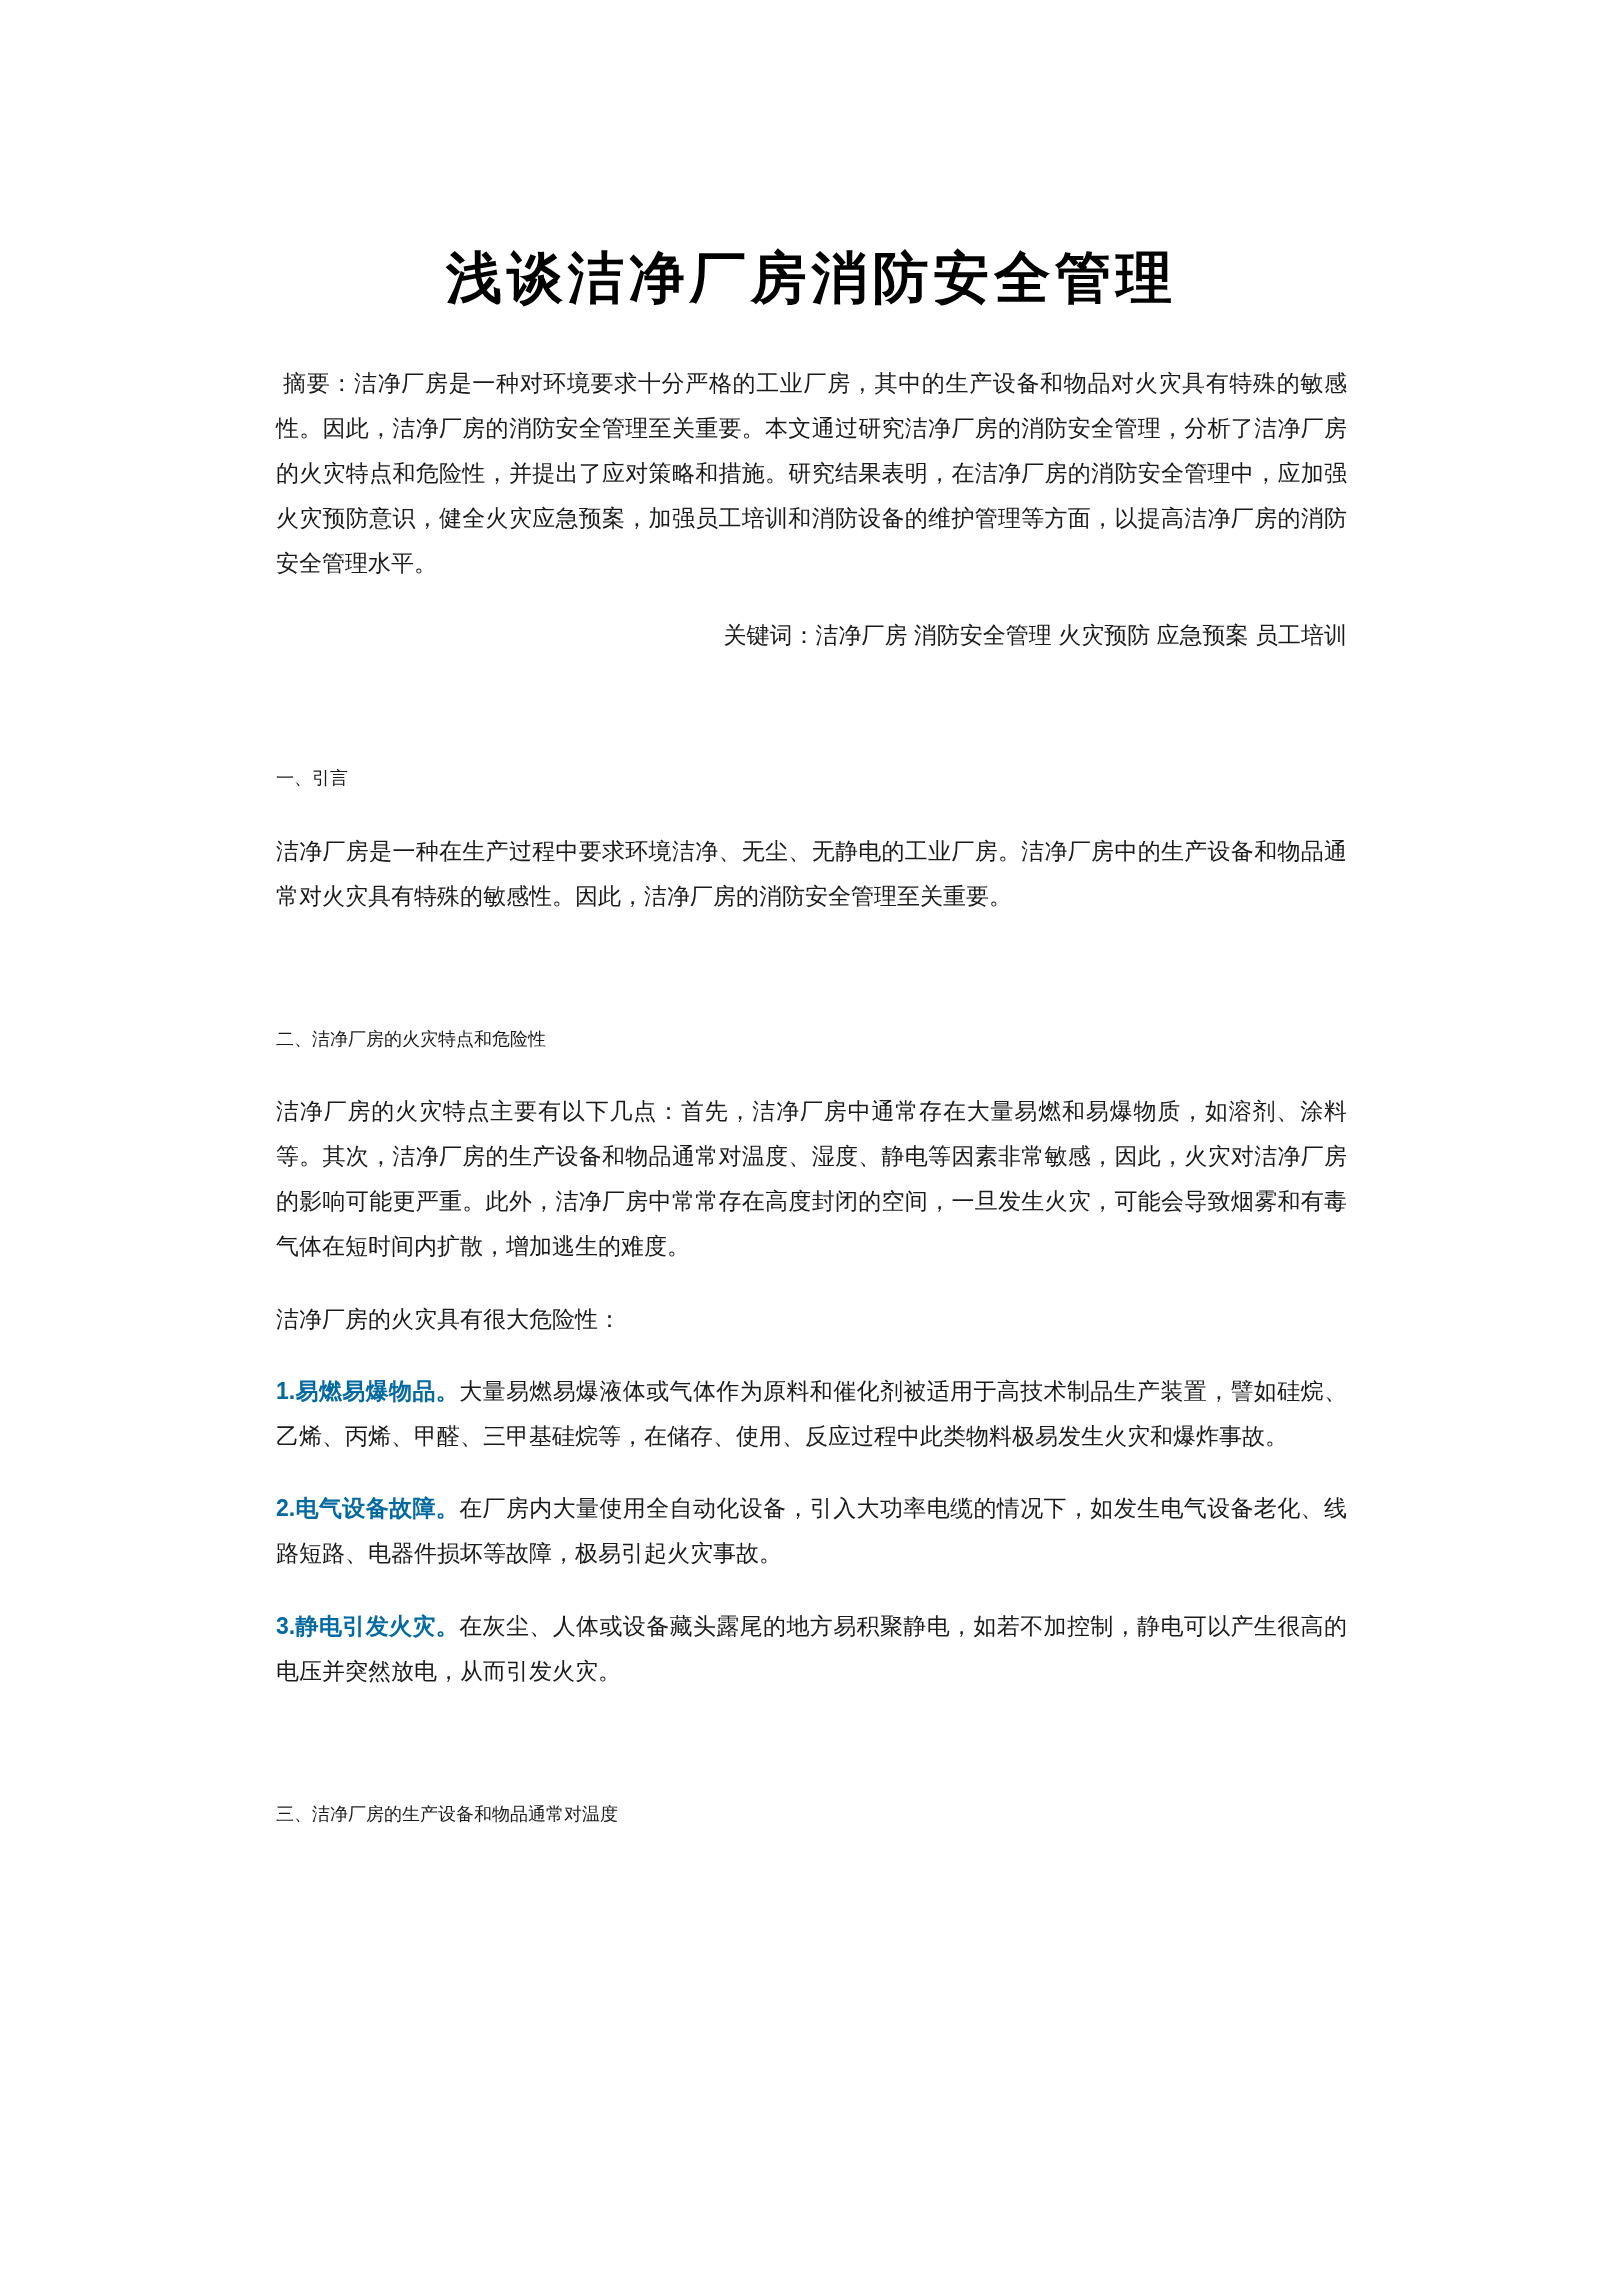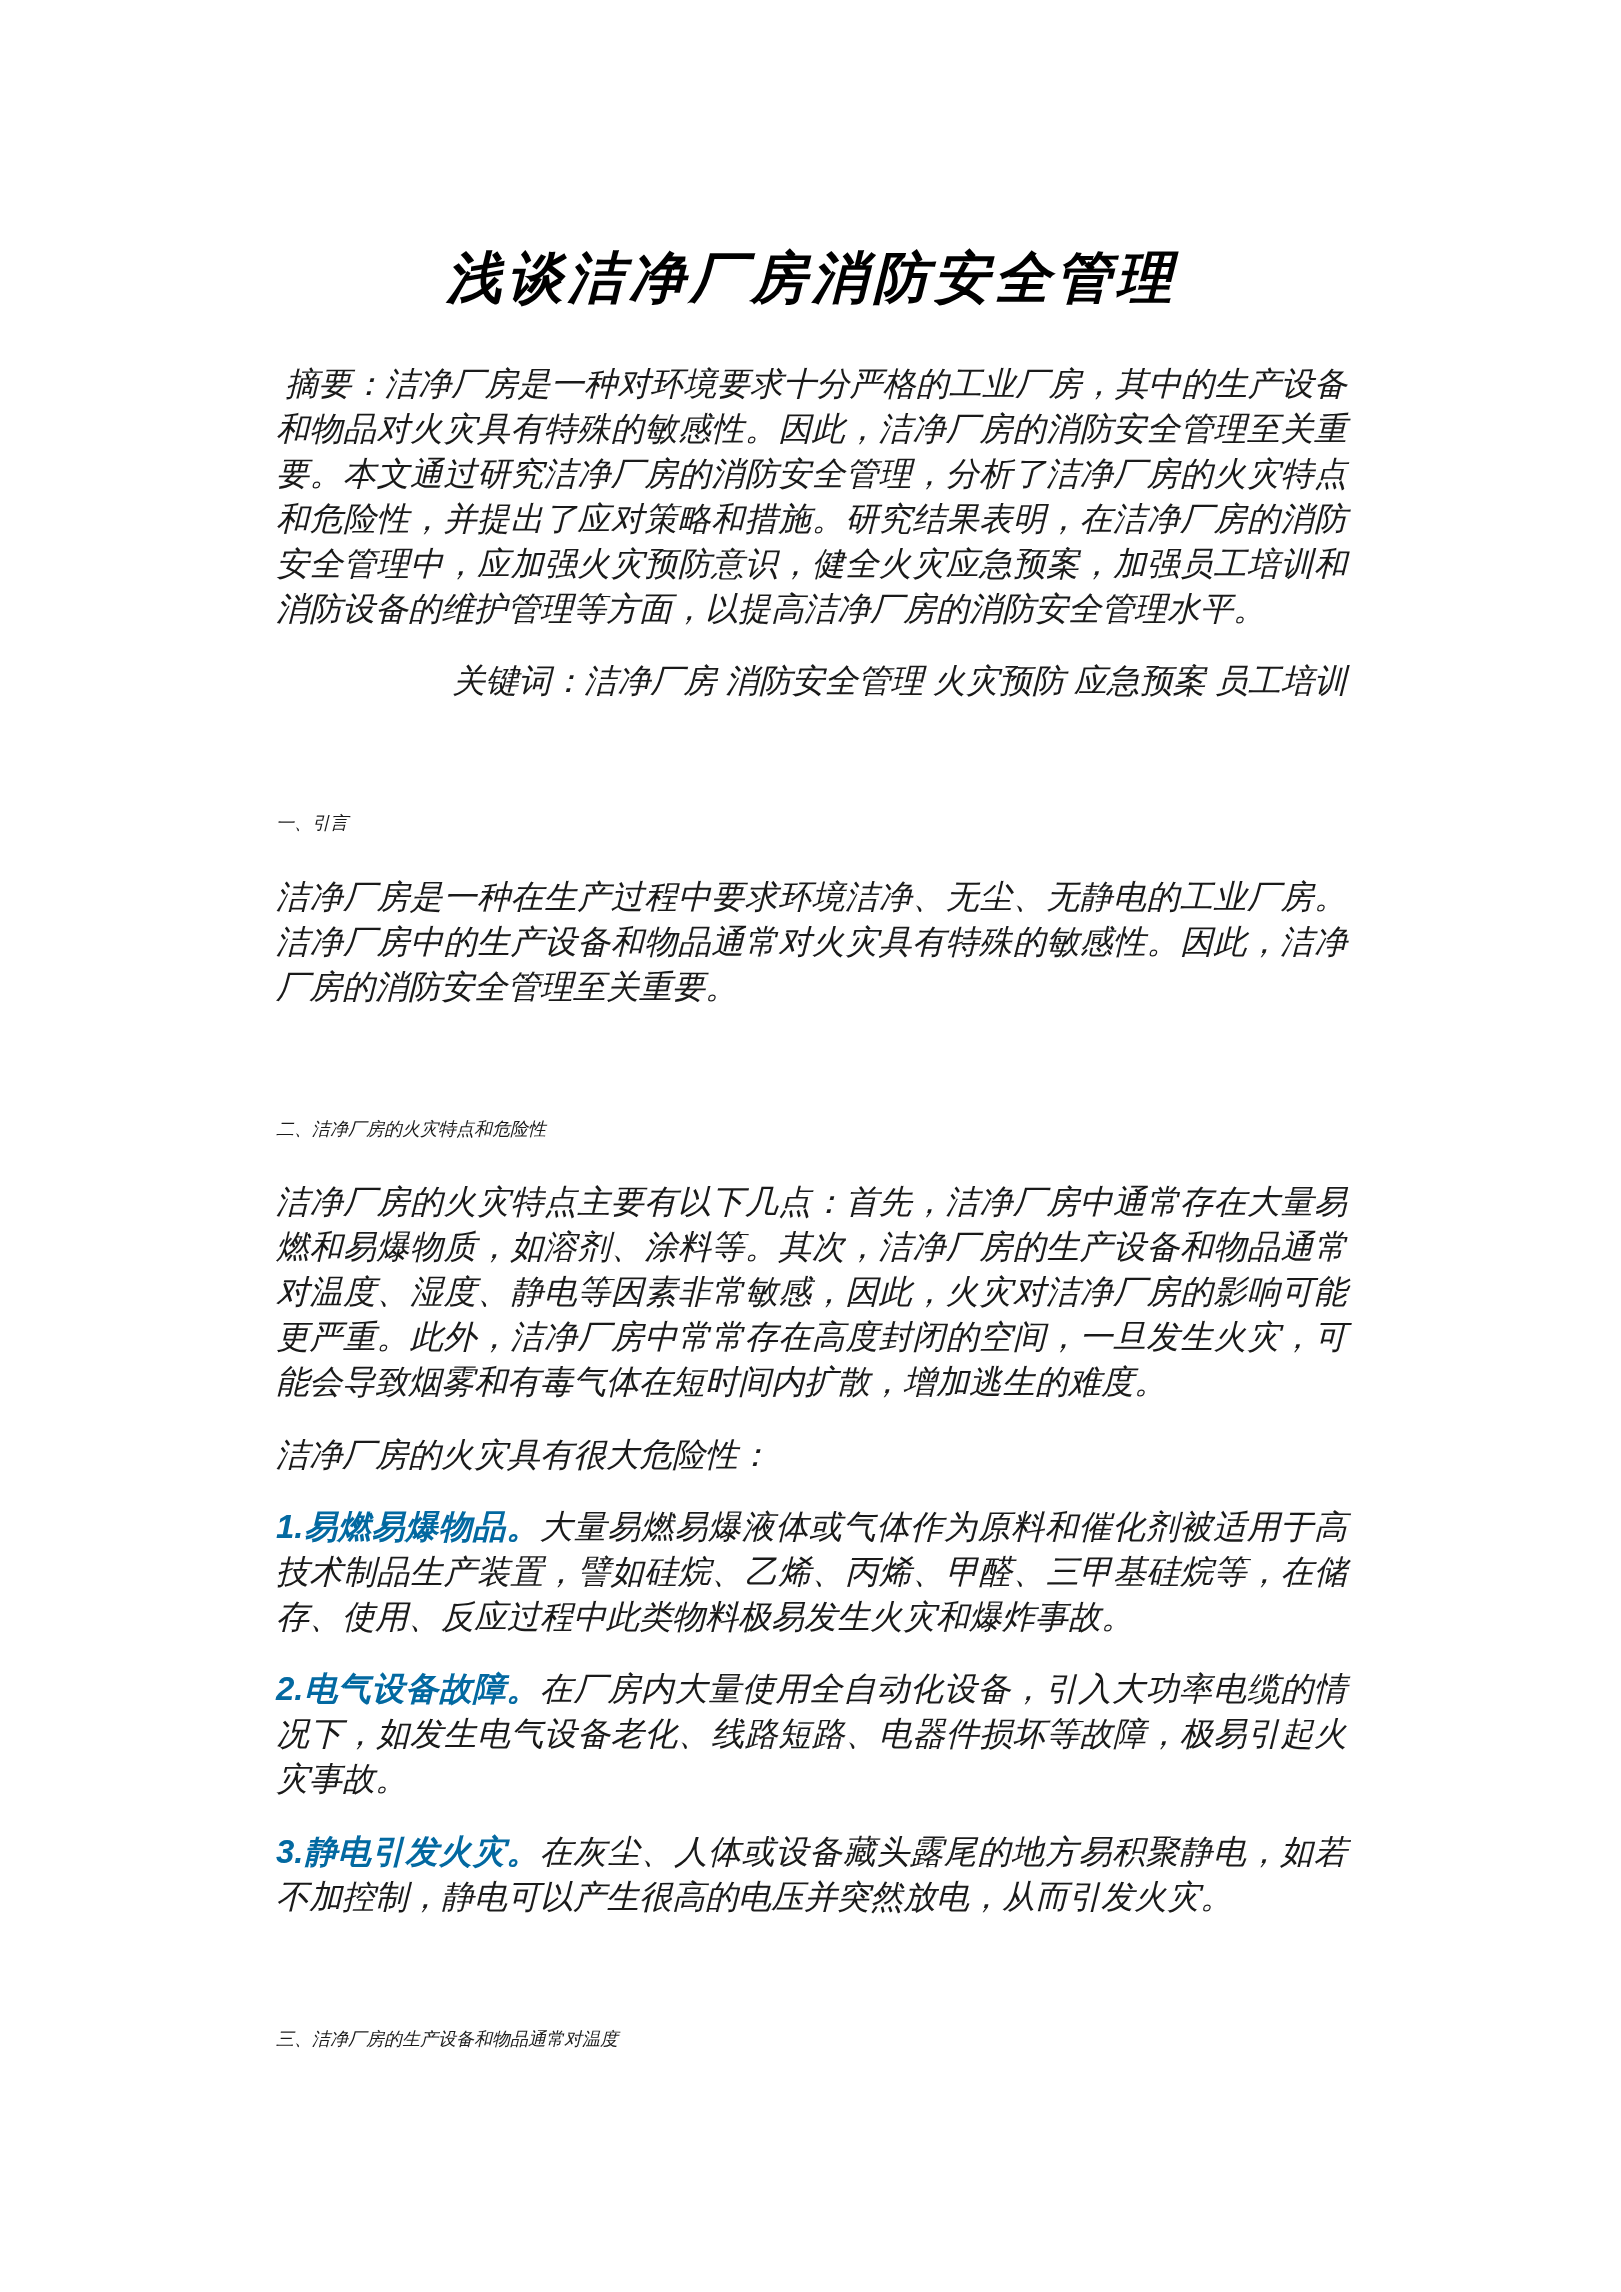--- a/index.html
+++ b/index.html
@@ -1,15 +1,15 @@
 <!DOCTYPE html>
 <html><head>
 <meta charset="utf-8">
 <style>
-  * { margin: 0; padding: 0; box-sizing: border-box; font-style: italic; }
+  * { margin: 0; padding: 0; box-sizing: border-box; }
   html, body { background: #ffffff; }
   body {
     width: 1621px;
     height: 2293px;
     font-family: "Liberation Sans", "DejaVu Sans", sans-serif;
     color: #1a1a1a;
     overflow: hidden;
   }
   .page {
     width: 1621px;
@@ -22,21 +22,21 @@
     font-family: "Liberation Serif", "DejaVu Serif", serif;
     font-size: 56px;
     font-weight: 700;
     color: #000000;
     text-align: center;
     letter-spacing: 4.9px;
     line-height: 67px;
     margin-bottom: 49px;
   }
   .para {
-    font-size: 33px;
+    font-size: 23px;
     line-height: 45px;
     text-align: justify;
     margin-bottom: 27.4px;
     word-break: break-all;
   }
   .keywords {
     text-align: right;
   }
   .section-heading {
     font-size: 18px;

